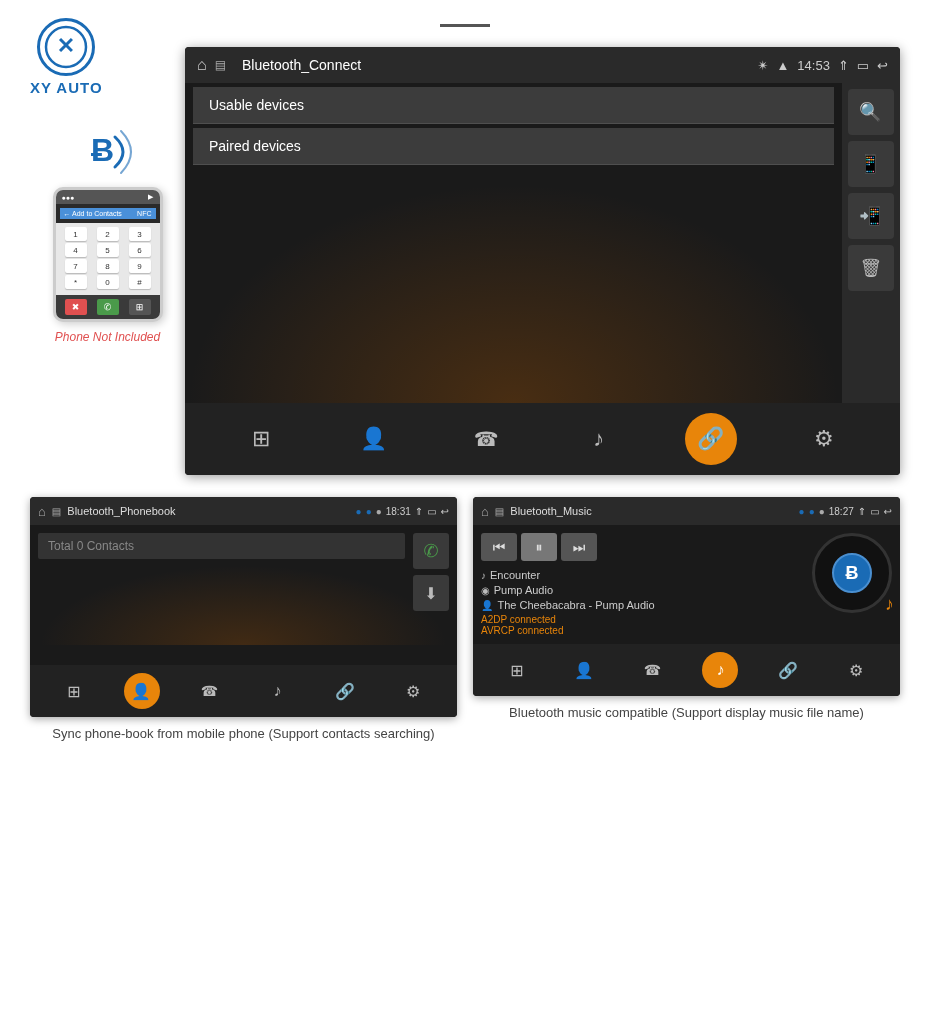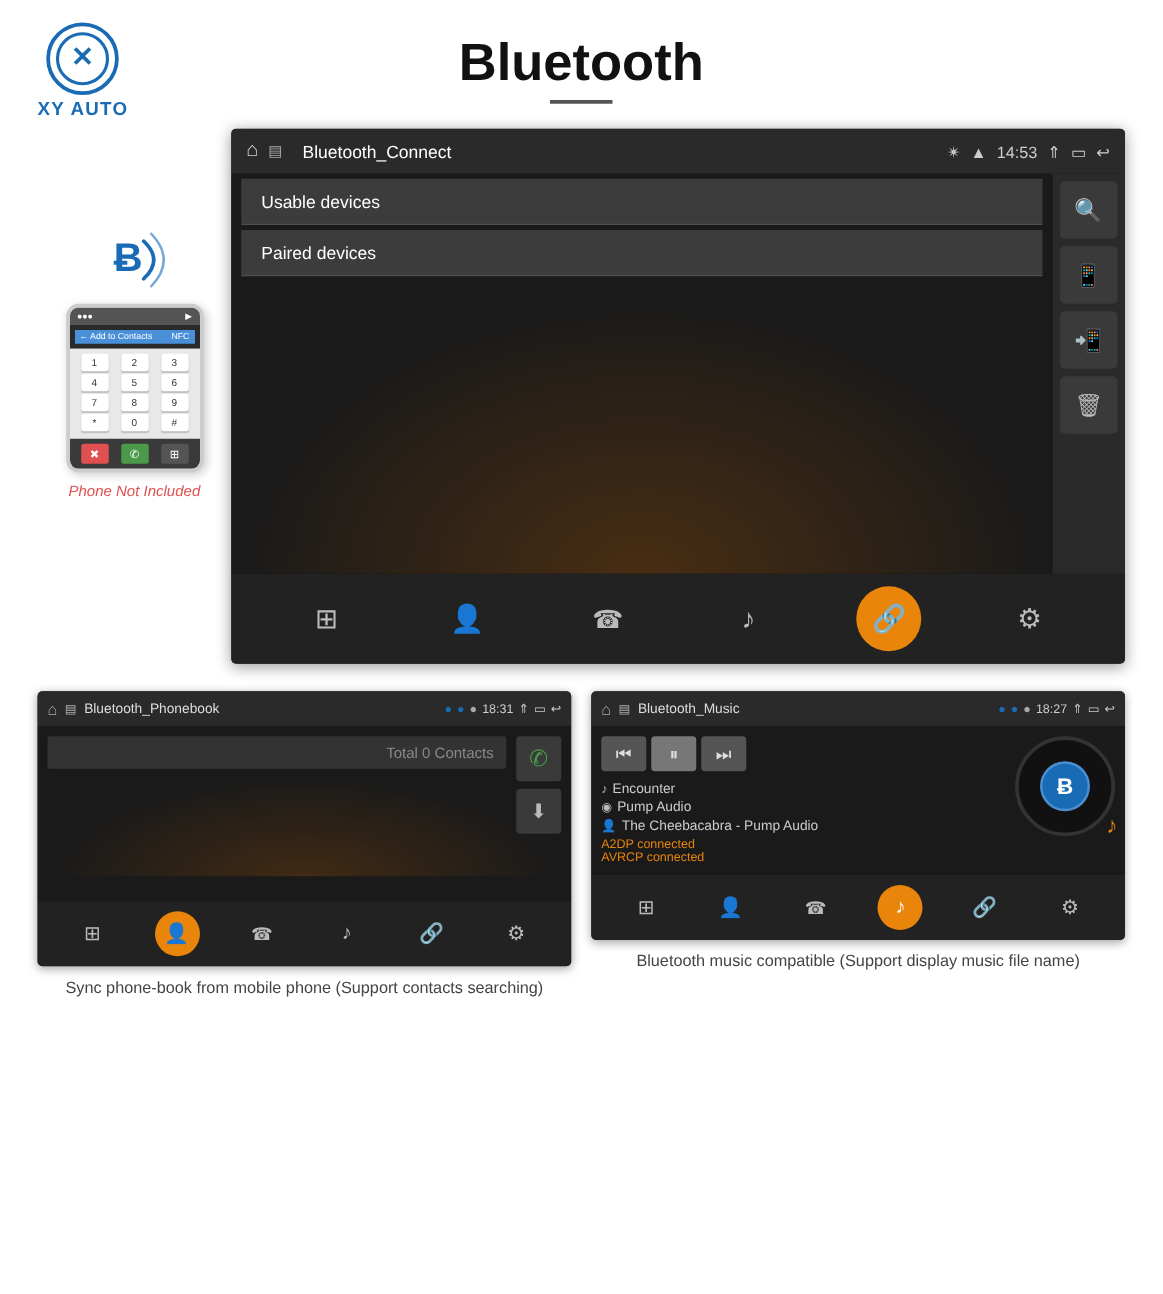--- a/index.html
+++ b/index.html
@@ -278,21 +278,20 @@
       min-height: 140px;
     }
     .mini-search-box {
       background: #333;
       color: #ccc;
       padding: 6px 10px;
       font-size: 12px;
       border-radius: 2px;
       margin-bottom: 6px;
       width: calc(100% - 44px);
-      text-align: right;
     }
     .mini-action-btns {
       position: absolute;
       right: 8px;
       top: 8px;
       display: flex;
       flex-direction: column;
       gap: 6px;
     }
     .mini-action-btn {
@@ -423,21 +422,20 @@
 <div class="header">
   <div class="logo-area">
     <div class="logo-circle">
       <svg width="44" height="44" viewBox="0 0 44 44">
         <circle cx="22" cy="22" r="20" fill="none" stroke="#1a6bb5" stroke-width="2.5"></circle>
         <text x="22" y="28" text-anchor="middle" font-size="22" font-weight="bold" fill="#1a6bb5">✕</text>
       </svg>
     </div>
     <div class="logo-text">XY AUTO</div>
   </div>
-  <h1 class="page-title">Bluetooth</h1>
   <div class="title-underline"></div>
 </div>
 
 <div class="main-screen-wrap">
 
   <div class="phone-side">
 
     <div class="bt-wave-container">
       <svg width="70" height="70" viewBox="0 0 70 70">
 

